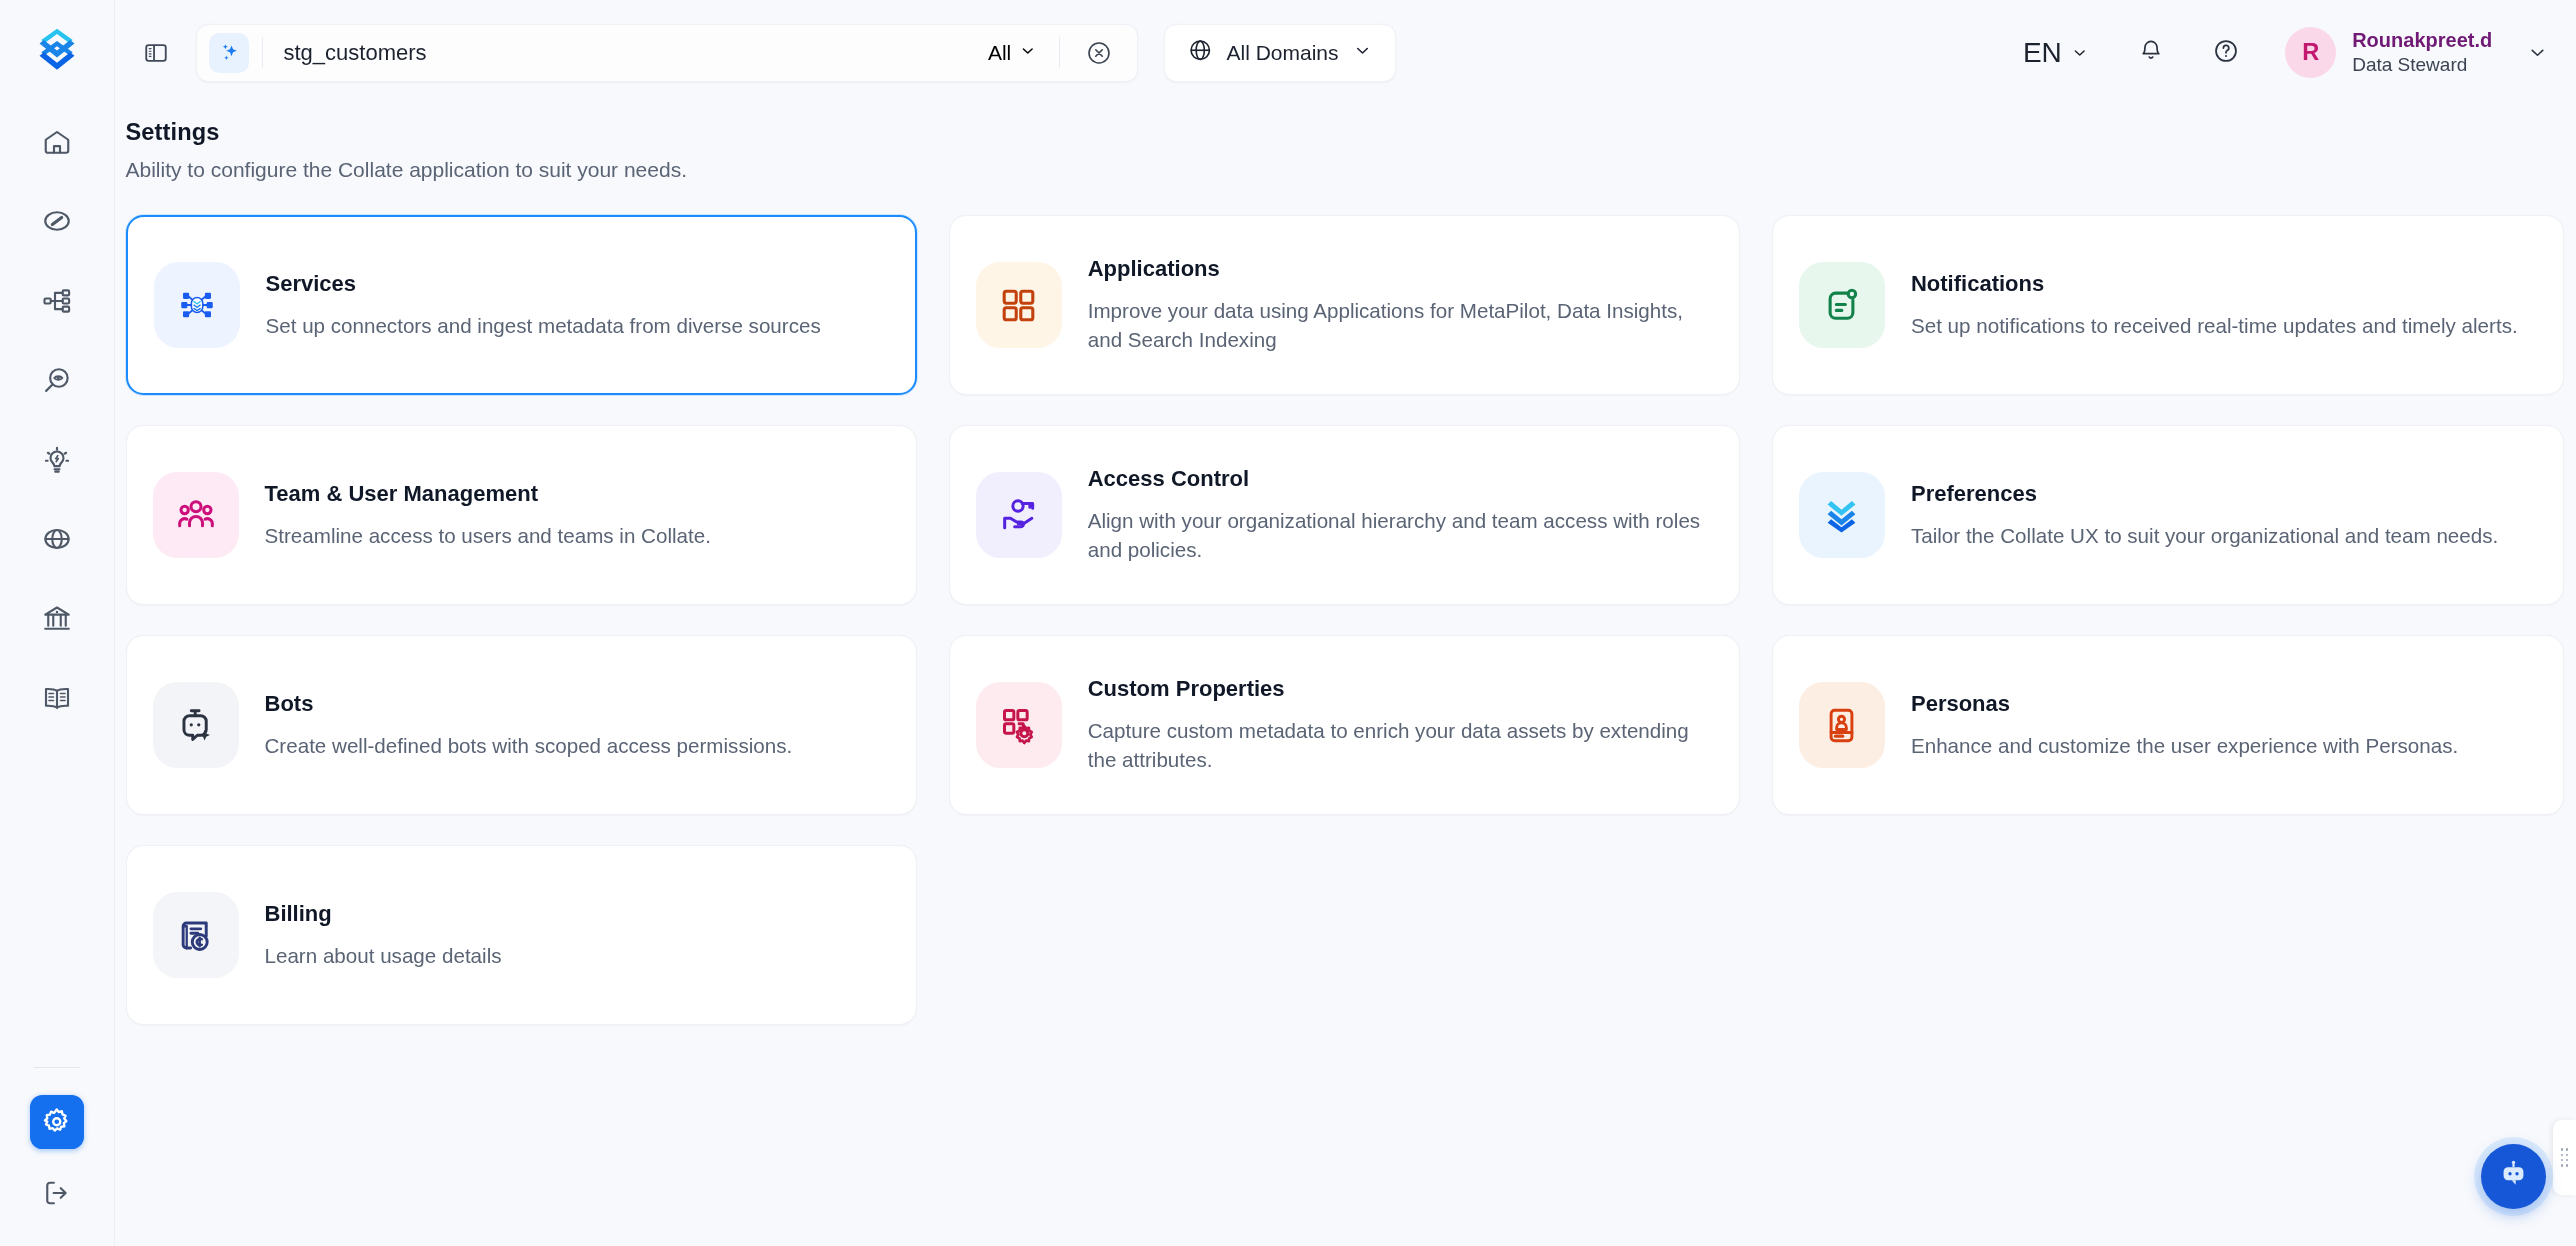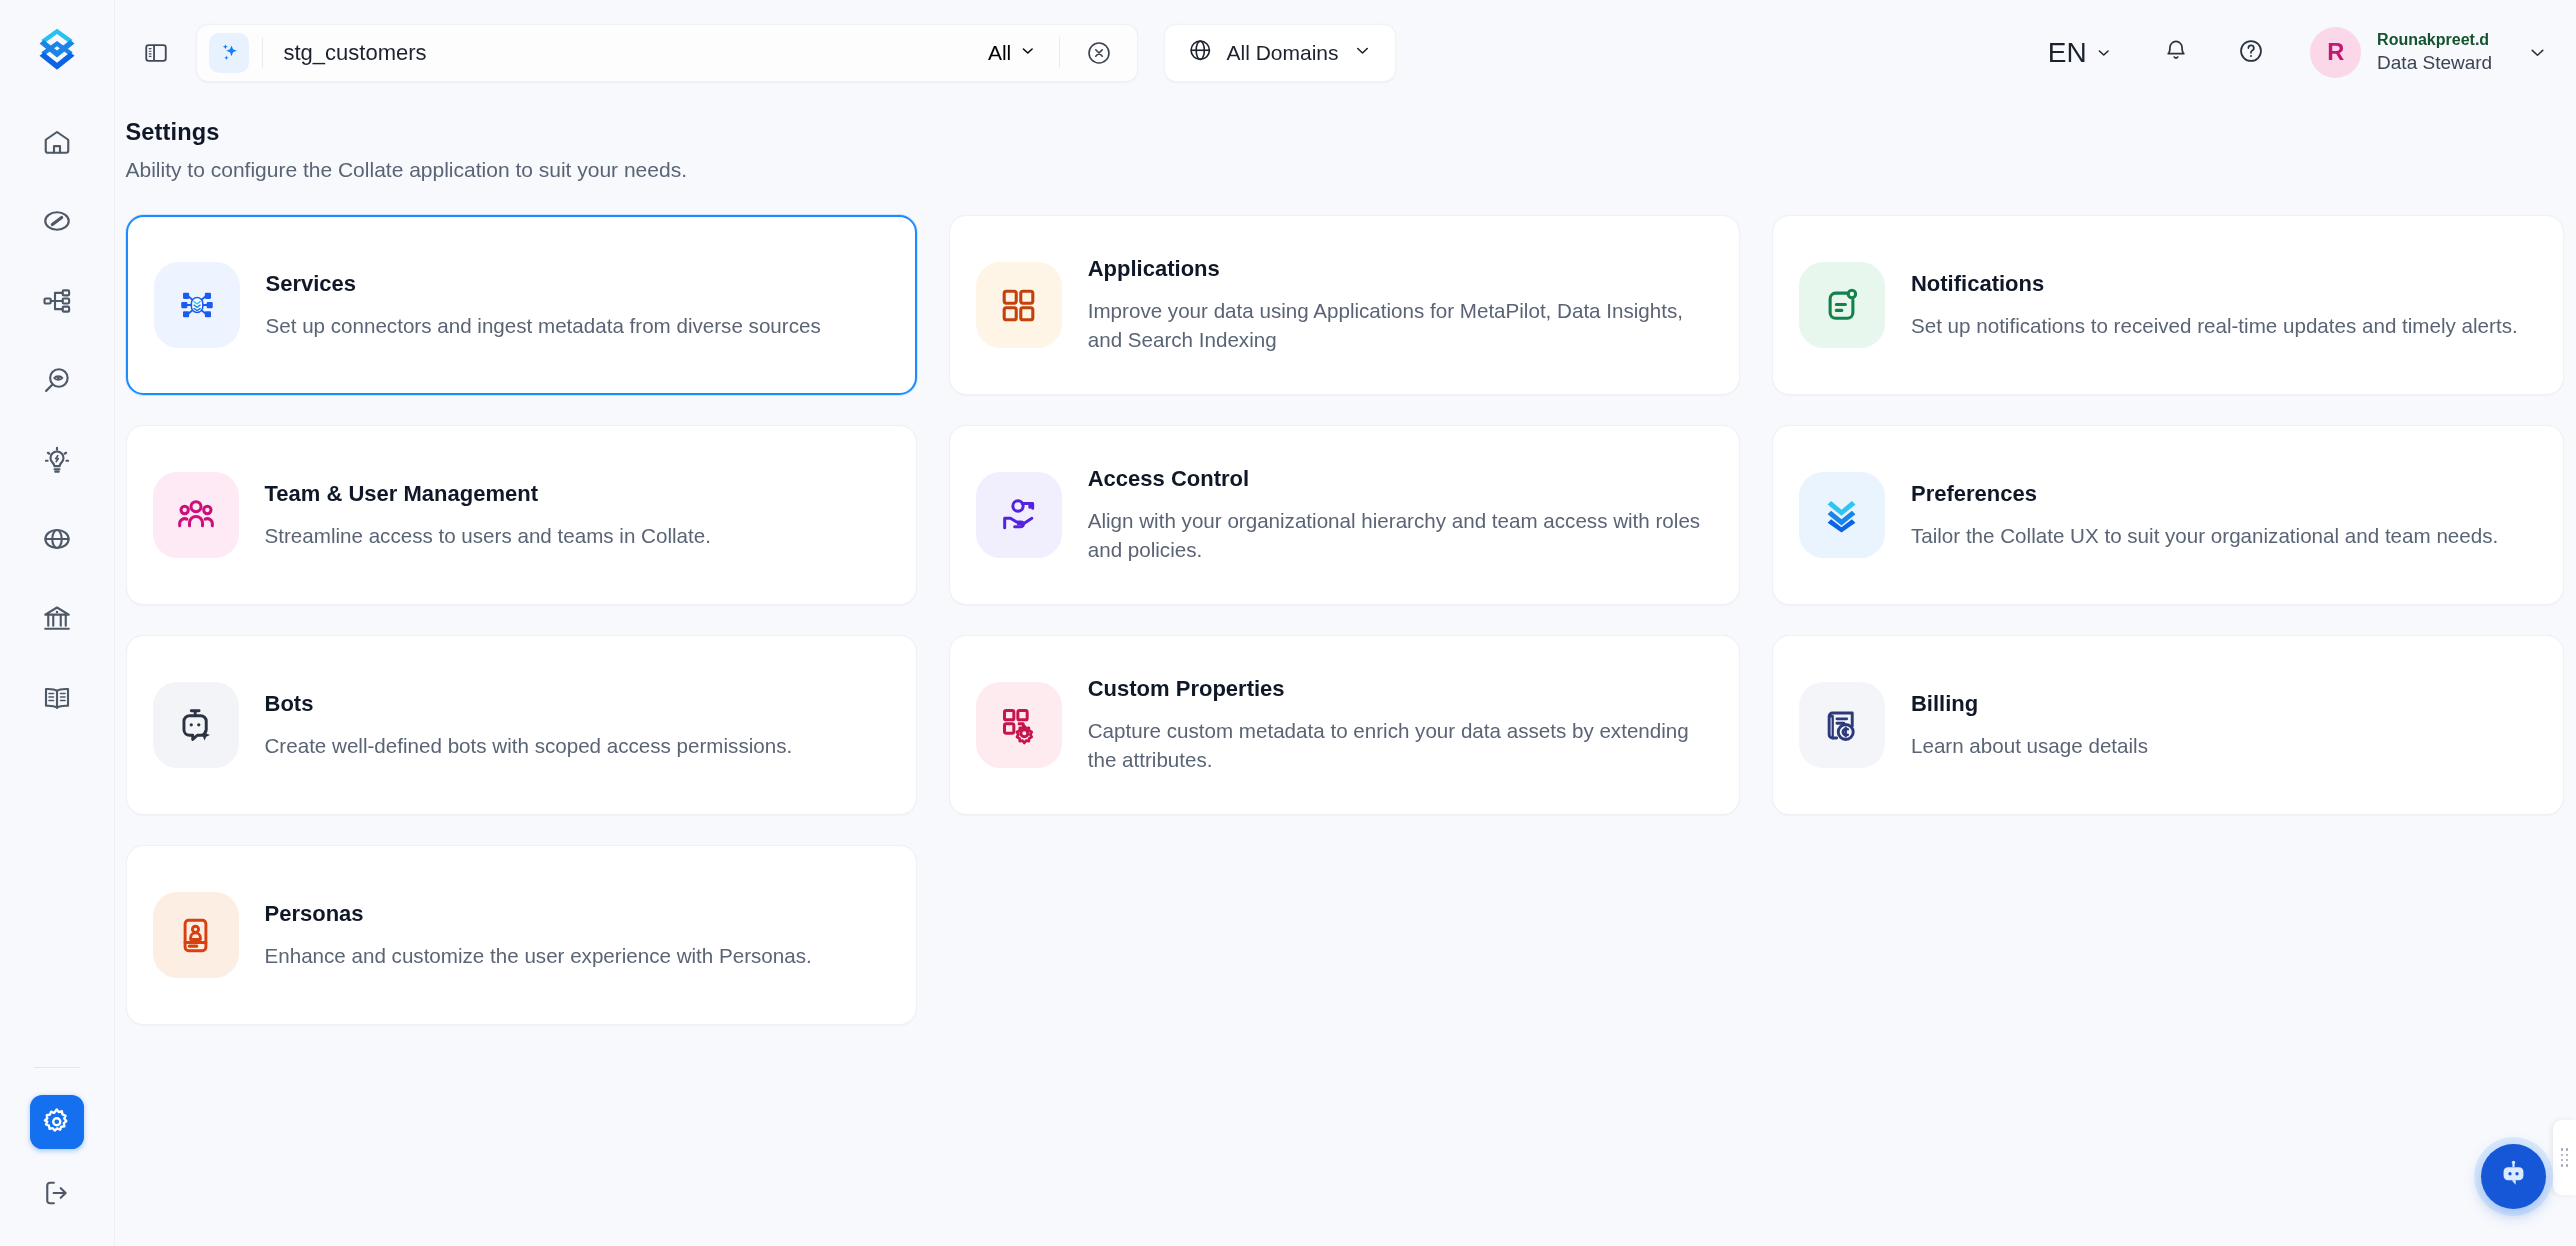--- a/index.html
+++ b/index.html
@@ -146,21 +146,21 @@
     margin-left: 35px; cursor: pointer;
   }
   #avatar {
     width: 51px; height: 51px; border-radius: 50%;
     background: #fbd7ea;
     color: #c2186f;
     font-size: 23.6px; font-weight: bold;
     display: flex; align-items: center; justify-content: center;
   }
   #user-text { line-height: 1.28; }
-  #user-name { font-size: 16px; font-weight: bold; color: #14532d; }
+  #user-name { font-size: 20px; font-weight: bold; color: #701a75; }
   #user-role { font-size: 19px; color: #3c4453; }
   #user-caret { margin-left: 19px; color:#2b3240; display:flex; align-items:center;}
 
   
   #content {
     position: absolute;
     left: 115px; top: 105px;
     width: 2461px; height: 1141px;
     background: #f7f9fc;
     overflow: hidden;
@@ -582,48 +582,48 @@
           <path d="M15.2 12.6l1 1.4 1.7-.3.2 1.7 1.5.8-.8 1.5.8 1.5-1.5.8-.2 1.7-1.7-.3-1 1.4-1-1.4-1.7.3-.2-1.7-1.5-.8.8-1.5-.8-1.5 1.5-.8.2-1.7 1.7.3z" stroke-width="1.6"></path>
         </svg>
       </div>
       <div class="card-body">
         <div class="card-title">Custom Properties</div>
         <div class="card-desc">Capture custom metadata to enrich your data assets by extending the attributes.</div>
       </div>
     </div>
 
     <div class="card">
+      <div class="card-ico" style="background:#fdeee4">
+        <svg width="39" height="39" viewBox="0 0 24 24" fill="none" stroke="#d8400f" stroke-width="1.8" stroke-linecap="round" stroke-linejoin="round">
+          <rect x="5.6" y="2.6" width="12.8" height="18.8" rx="2.2"></rect>
+          <circle cx="12" cy="8.2" r="1.9"></circle>
+          <path d="M9 13.4a3 3 0 0 1 6 0v1.1H9z"></path>
+          <path d="M5.6 16.3h12.8"></path>
+          <path d="M8.3 18.6h4.4" stroke-width="2"></path>
+        </svg>
+      </div>
+      <div class="card-body">
+        <div class="card-title">Personas</div>
+        <div class="card-desc">Enhance and customize the user experience with Personas.</div>
+      </div>
+    </div>
+
+    <div class="card">
       <div class="card-ico" style="background:#f4f5f9">
         <svg width="39" height="39" viewBox="0 0 24 24" fill="none" stroke="#2c3a7b" stroke-width="1.8" stroke-linecap="round" stroke-linejoin="round">
           <path d="M18.6 4.3v8.2M18.6 4.3H6.4a2 2 0 0 0-2 2v11.4a2 2 0 0 0 2 2H9"></path>
           <path d="M4.4 6.3h2.2v13.6" stroke-width="1.4"></path>
           <path d="M9.2 7.9h6M9.2 10.6h4.2"></path>
           <circle cx="14.6" cy="16" r="4.6"></circle>
           <path d="M15.9 14.3a2 2 0 1 0 0 3.4M14.6 13.4v5.2" stroke-width="1.5"></path>
         </svg>
       </div>
       <div class="card-body">
         <div class="card-title">Billing</div>
         <div class="card-desc">Learn about usage details</div>
-      </div>
-    </div>
-
-    <div class="card">
-      <div class="card-ico" style="background:#fdeee4">
-        <svg width="39" height="39" viewBox="0 0 24 24" fill="none" stroke="#d8400f" stroke-width="1.8" stroke-linecap="round" stroke-linejoin="round">
-          <rect x="5.6" y="2.6" width="12.8" height="18.8" rx="2.2"></rect>
-          <circle cx="12" cy="8.2" r="1.9"></circle>
-          <path d="M9 13.4a3 3 0 0 1 6 0v1.1H9z"></path>
-          <path d="M5.6 16.3h12.8"></path>
-          <path d="M8.3 18.6h4.4" stroke-width="2"></path>
-        </svg>
-      </div>
-      <div class="card-body">
-        <div class="card-title">Personas</div>
-        <div class="card-desc">Enhance and customize the user experience with Personas.</div>
       </div>
     </div>
 
   </div>
 
   <div id="edge-tab">
     <div class="grip">
       <div class="gripcol">
           <i></i>
           <i></i>

